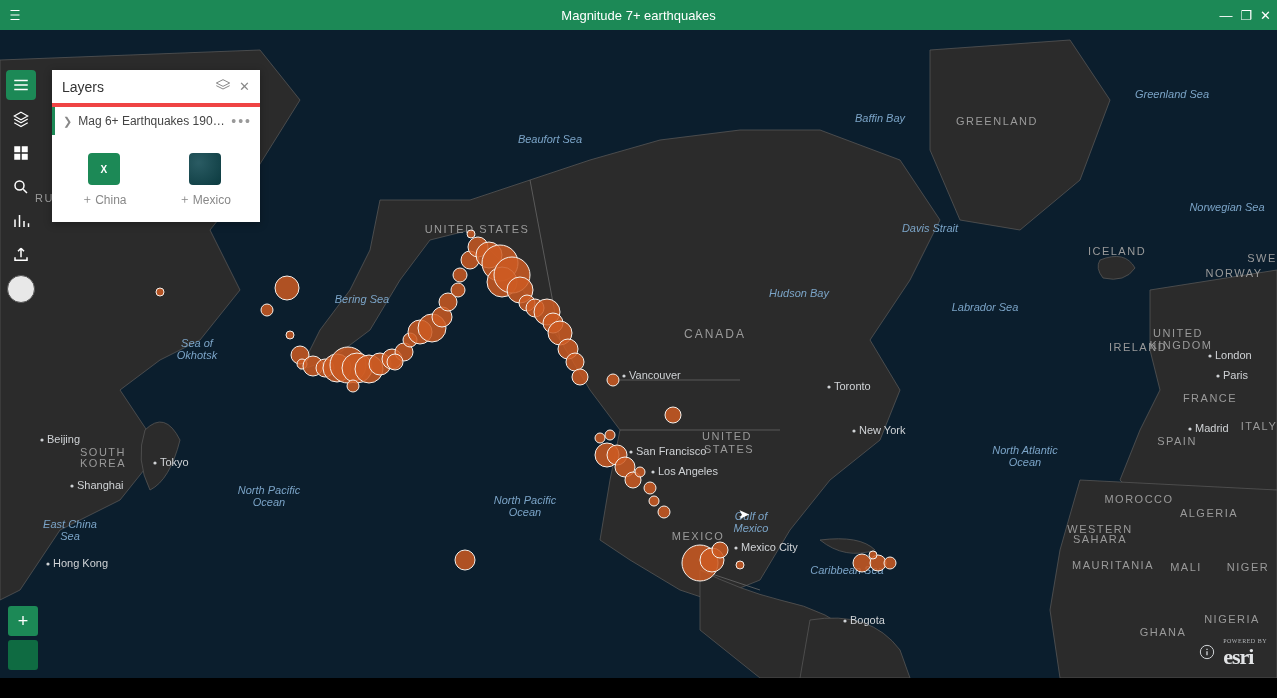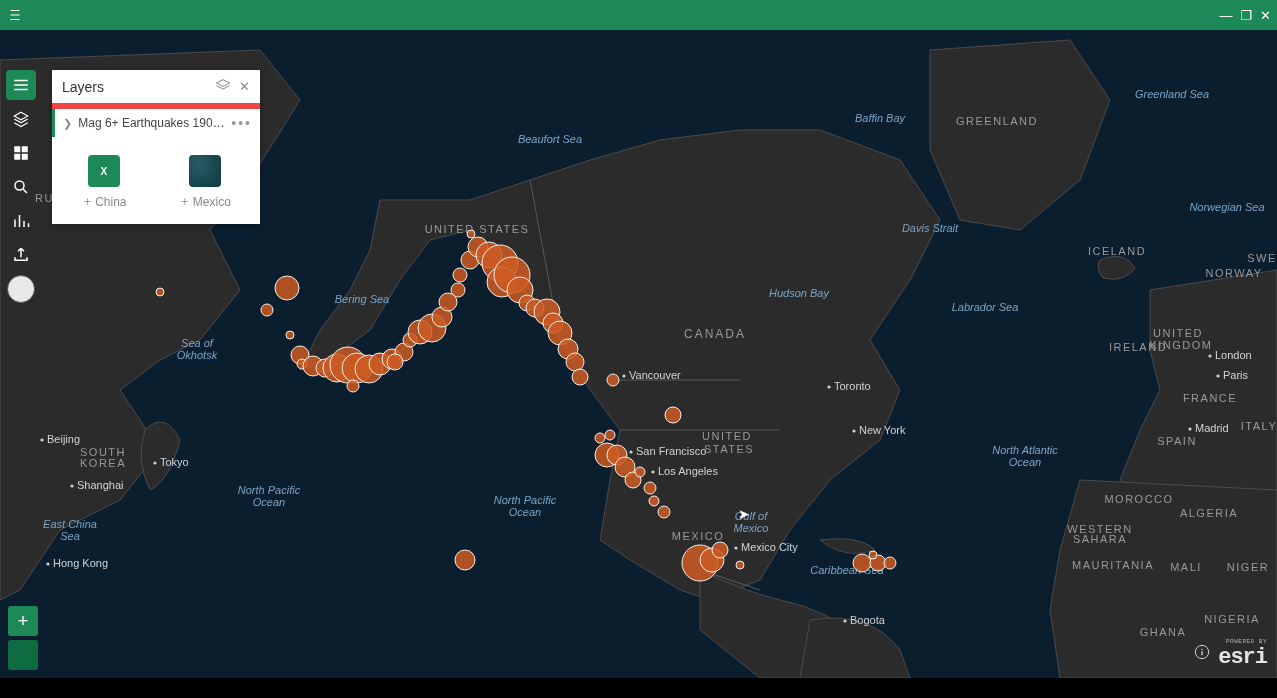--- a/index.html
+++ b/index.html
@@ -51,21 +51,21 @@
   .rail-btn.plain { background: transparent; }
   .rail-avatar { width: 28px; height: 28px; border-radius: 50%; background: #e8e8e8; border: 1px solid #555; }
 
   
   .layers-panel {
     position: absolute; top: 40px; left: 52px; width: 208px; background: #fff; color: #333;
     z-index: 60; font-size: 13px; box-shadow: 0 2px 8px rgba(0,0,0,0.3);
   }
   .layers-header {
     display: flex; align-items: center; justify-content: space-between; padding: 8px 10px;
-    border-bottom: 6px solid #ef4444;
+    border-bottom: 4px solid #ef4444;
   }
   .layers-header-left { font-size: 14px; color: #333; }
   .layers-header-right { display: flex; gap: 8px; align-items: center; color: #888; }
   .layers-header-right span { cursor: pointer; font-size: 13px; }
   .layer-row {
     display: flex; align-items: center; padding: 6px 8px; gap: 6px; border-left: 3px solid #1c8956;
     color: #444;
   }
   .layer-row .chev { color: #888; font-size: 11px; }
   .layer-row .name { flex: 1; white-space: nowrap; overflow: hidden; text-overflow: ellipsis; font-size: 12px;}
@@ -89,21 +89,21 @@
   }
   .bl-btn {
     width: 30px; height: 30px; background: #1c8956; color: #fff; display: flex; align-items: center; justify-content: center;
     border-radius: 3px; cursor: pointer; font-size: 18px;
   }
   .bl-btn.dark { background: #0f6b42; }
 
   
   .attribution { position: absolute; right: 10px; bottom: 8px; display: flex; align-items: center; gap: 8px; color: #d0d3d6; z-index: 50;}
   .attribution svg { width: 16px; height: 16px; }
-  .esri-logo { font-family: Liberation Mono, monospace; }
+  .esri-logo { font-family: Liberation Serif, serif; }
   .esri-logo .pow { font-size: 6px; letter-spacing: 0.5px; display:block; text-align:right; color:#b0b3b6;}
   .esri-logo .esri { font-size: 22px; font-weight: bold; letter-spacing: -1px; color:#e2e4e6;}
 
   
   .map-svg { width: 100%; height: 100%; }
   .land { fill: #2b2b2b; stroke: #555; stroke-width: 0.8; }
   .border { fill: none; stroke: #666; stroke-width: 0.8; }
   .ocean-label { fill: #7ba4c7; font-size: 11px; font-style: italic; text-anchor: middle; }
   .city-label { fill: #d0d3d6; font-size: 11px; }
   .country-label { fill: #9a9a9a; font-size: 11px; letter-spacing: 1.5px; text-anchor: middle; }
@@ -118,20 +118,21 @@
 </style>
 </head>
 <body>
 
 <div class="title-bar">
   <div class="title-bar-left">
     <svg viewBox="0 0 16 16" width="12" height="12">
         <path d="M2 2h12M2 8h12M2 14h12" stroke="#fff" stroke-width="1.5"></path>
       </svg>
   </div>
+  <div class="title-bar-title">Magnitude 7+ earthquakes</div>
   <div class="title-bar-controls">
     <span>—</span>
     <span>❐</span>
     <span>✕</span>
   </div>
 </div>
 
 <div class="map-area">
 
   

